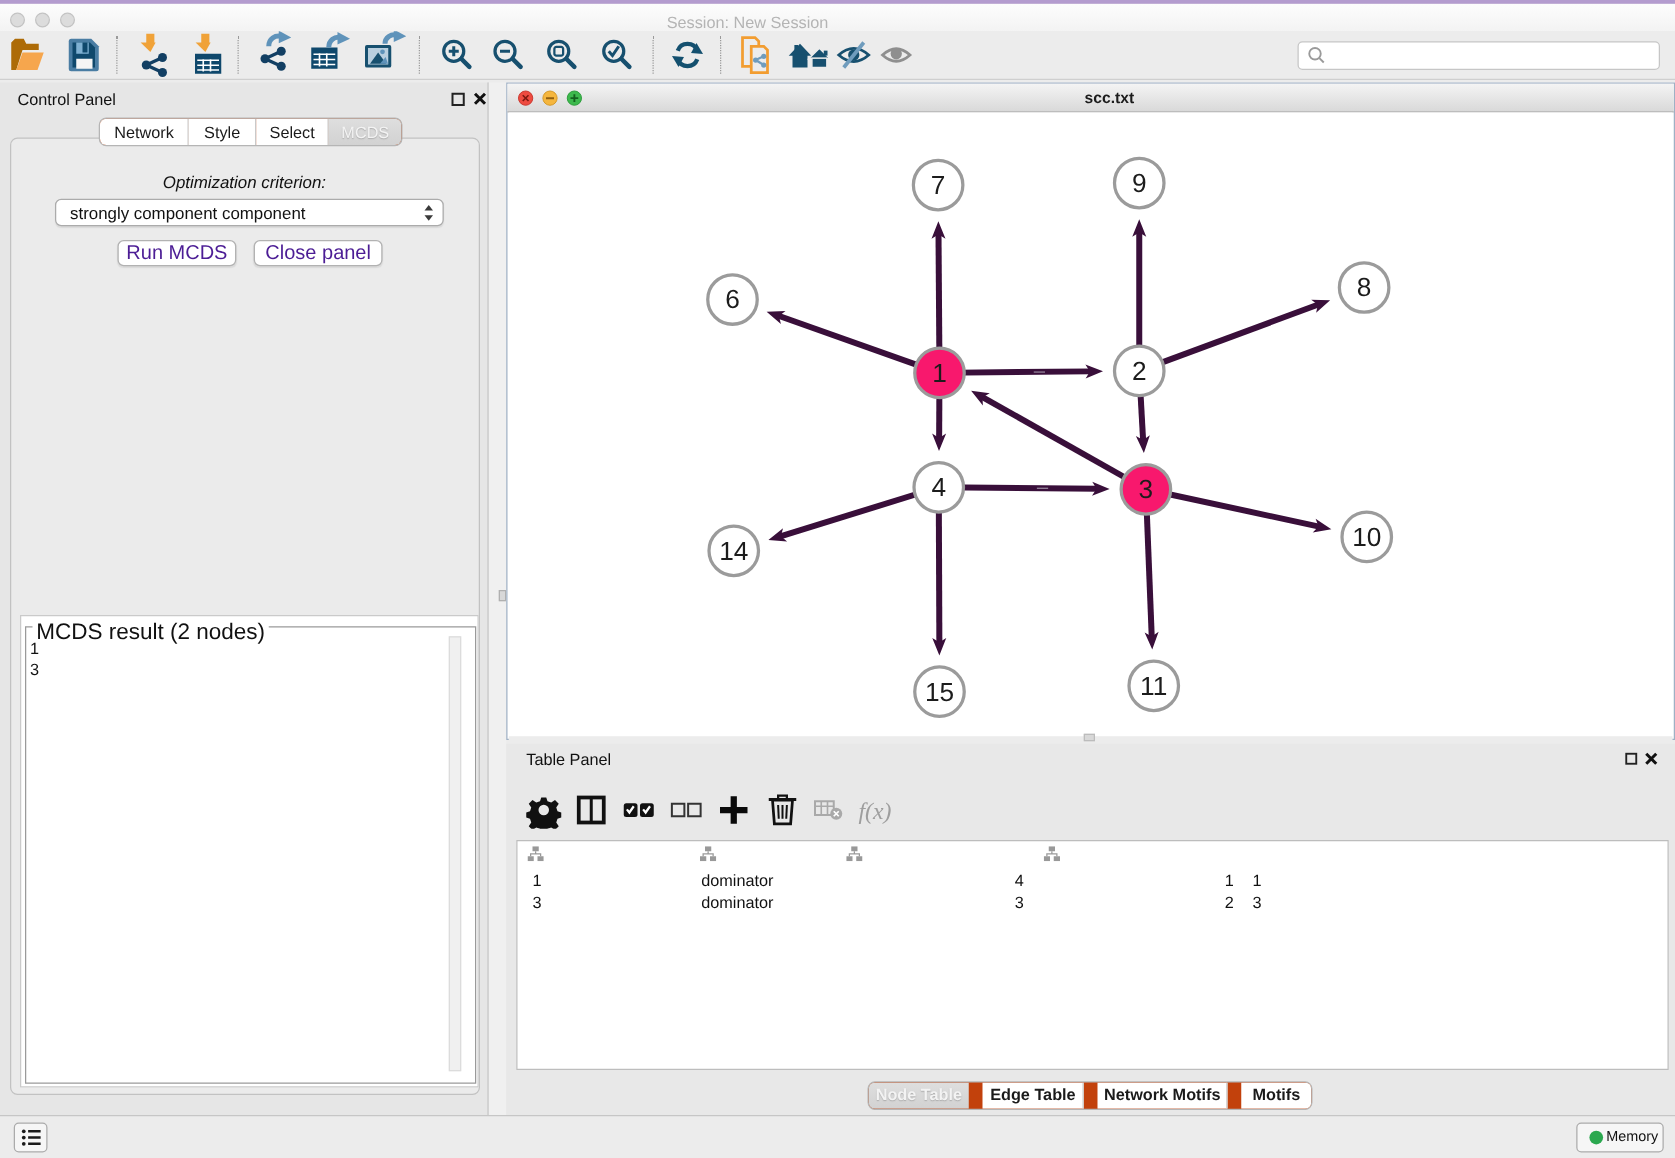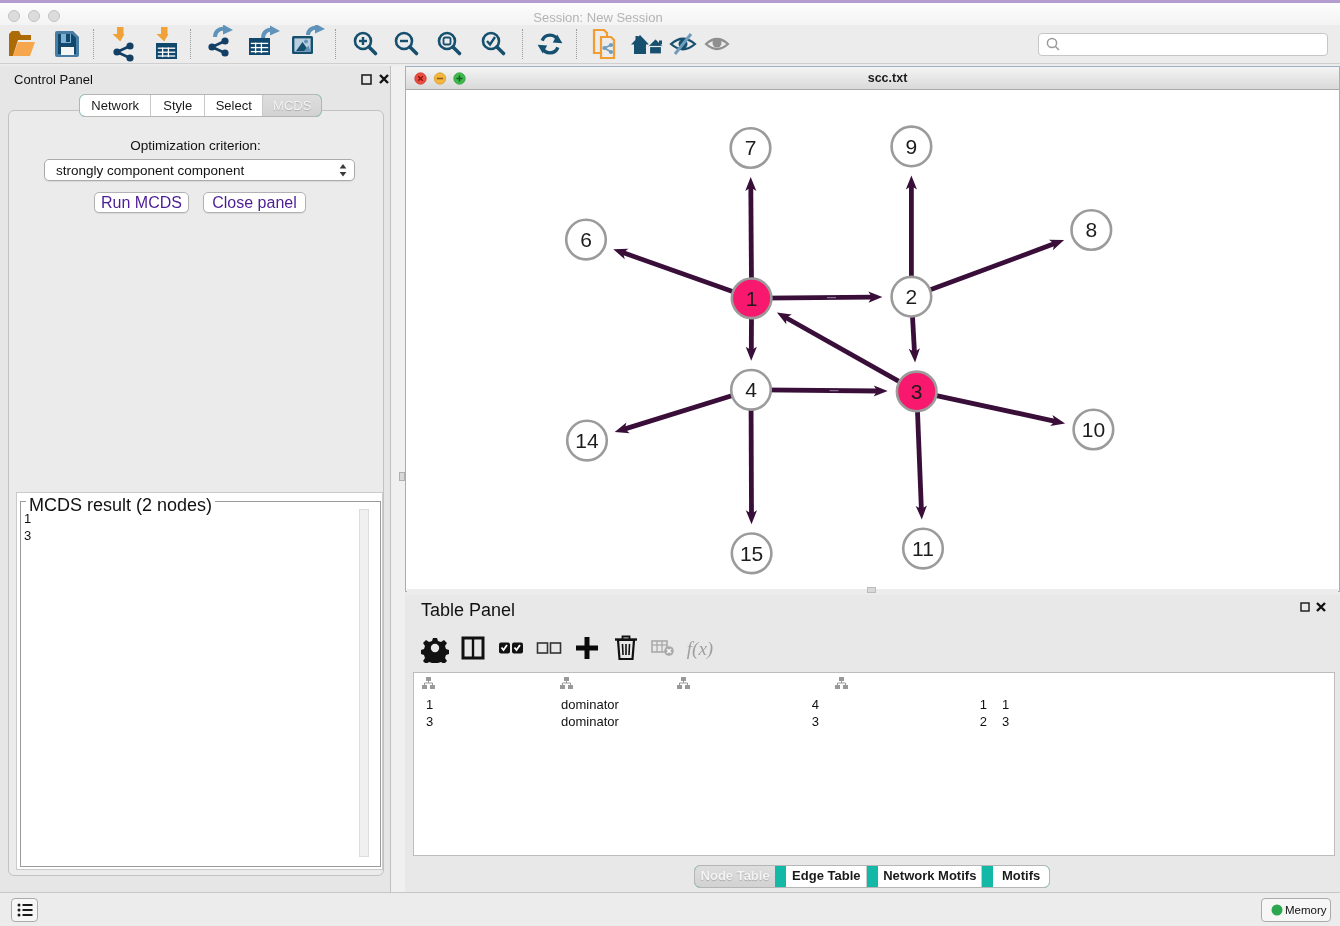--- a/index.html
+++ b/index.html
@@ -15,26 +15,26 @@
   #toolbar{left:0;top:25px;width:1340px;height:38px;background:#ececec;border-bottom:1px solid #cfcfcf;}
   .tsep{position:absolute;top:4px;height:30px;width:0;border-left:1px dotted #9a9a9a;}
   #searchbox{position:absolute;left:1038px;top:8px;width:288px;height:21px;background:#fff;
      border:1px solid #c6c6c6;border-radius:4px;}
   
   #cpanel{left:0;top:66px;width:391px;height:826px;background:#e6e6e6;border-right:1px solid #c0c0c0;box-sizing:border-box;}
   #cphead{position:absolute;left:14px;top:6px;font-size:13px;color:#111;}
   #cpcontent{position:absolute;left:8px;top:44px;width:376px;height:766px;background:#ebebeb;
      border:1px solid #c2c2c2;border-radius:6px;box-sizing:border-box;}
   .tabbar{position:absolute;display:flex;border:1px solid #b5b5b5;border-radius:6px;overflow:hidden;
-     background:#14b8a6;box-sizing:border-box;}
+     background:#c2410c;box-sizing:border-box;}
   .tab{font-size:13px;color:#1a1a1a;text-align:center;line-height:21px;height:21px;
      border-right:1px solid #c9c9c9;background:#fff;box-sizing:border-box;}
   .tab.sel{background:linear-gradient(#dedede,#d2d2d2);color:#f3f3f3;text-shadow:0 1px 1px #aaa;border-right:none;}
   .tab:last-child{border-right:none;}
-  #optlabel{position:absolute;left:0;top:72px;width:391px;text-align:center;font-size:13.5px;color:#111;}
+  #optlabel{position:absolute;left:0;top:72px;width:391px;text-align:center;font-size:13.5px;color:#111;font-style:italic;}
   #optselect{position:absolute;left:44px;top:93px;width:311px;height:22px;background:#fff;
      border:1px solid #ababab;border-radius:5px;box-sizing:border-box;box-shadow:0 1px 1px rgba(0,0,0,0.08);}
   #optselect span{position:absolute;left:11px;top:3px;font-size:13.5px;color:#111;}
   .btn{position:absolute;background:#fff;border:1px solid #b2b2b2;border-radius:5px;
      font-size:16px;color:#4c1d95;text-align:center;box-sizing:border-box;box-shadow:0 1px 1px rgba(0,0,0,0.08);}
   #resultbox{position:absolute;left:16px;top:426px;width:367px;height:378px;background:#fff;
      border:1px solid #cacaca;box-sizing:border-box;}
   #fieldset{position:absolute;left:3px;top:8px;width:359px;height:364px;border:1px solid #9a9a9a;}
   #fslabel{position:absolute;left:5px;top:-7px;background:#fff;padding:0 3px;font-size:18px;color:#111;}
   #resulttext{position:absolute;left:7px;top:18px;font-size:13px;color:#111;line-height:16.5px;}
@@ -46,21 +46,21 @@
   
   #netwin{left:405px;top:66px;width:935px;height:526px;border:1px solid #9fb0c4;box-sizing:border-box;background:#fff;}
   #nettitle{position:absolute;left:0;top:0;width:100%;height:23px;
      background:linear-gradient(#f4f4f4,#d9d9d9);border-bottom:1px solid #ababab;box-sizing:border-box;}
   #nettitle .t{position:absolute;left:0;top:4px;width:100%;text-align:center;font-size:13px;color:#1c1c1c;font-weight:bold;}
   #netcanvas{position:absolute;left:1px;top:23px;width:931px;height:499px;background:#fff;}
   #netbottom{position:absolute;left:1px;top:522px;width:931px;height:3px;background:#ececec;}
   #hgrip{position:absolute;left:460px;top:-2px;width:9px;height:6px;background:#d8d8d8;border:1px solid #bcbcbc;box-sizing:border-box;}
   
   #tpanel{left:405px;top:595px;width:935px;height:297px;background:#e8e8e8;}
-  #tphead{position:absolute;left:16px;top:5px;font-size:18px;color:#111;}
+  #tphead{position:absolute;left:16px;top:5px;font-size:13px;color:#111;}
   #ttoolbar{position:absolute;left:8px;top:28px;width:919px;height:40px;}
   #tablewrap{position:absolute;left:8px;top:77px;width:922px;height:184px;background:#fff;border:1px solid #bdbdbd;box-sizing:border-box;}
   #thead{position:absolute;left:0;top:0;width:920px;height:20px;background:linear-gradient(#f8f8f8,#ebebeb);border-bottom:1px solid #c9c9c9;}
   .th{position:absolute;top:0;height:19px;border-right:1px solid #c4c4c4;box-sizing:border-box;
       font-size:12.5px;color:#111;text-align:center;line-height:19px;}
   .orgico{position:absolute;top:4px;}
   .trow{position:absolute;font-size:13px;color:#111;height:17px;line-height:17px;}
   .tabsrow{position:absolute;}
   
   #statusbar{left:0;top:892px;width:1340px;height:17px;background:#ececec;border-top:1px solid #c6c6c6;box-sizing:border-box;}

